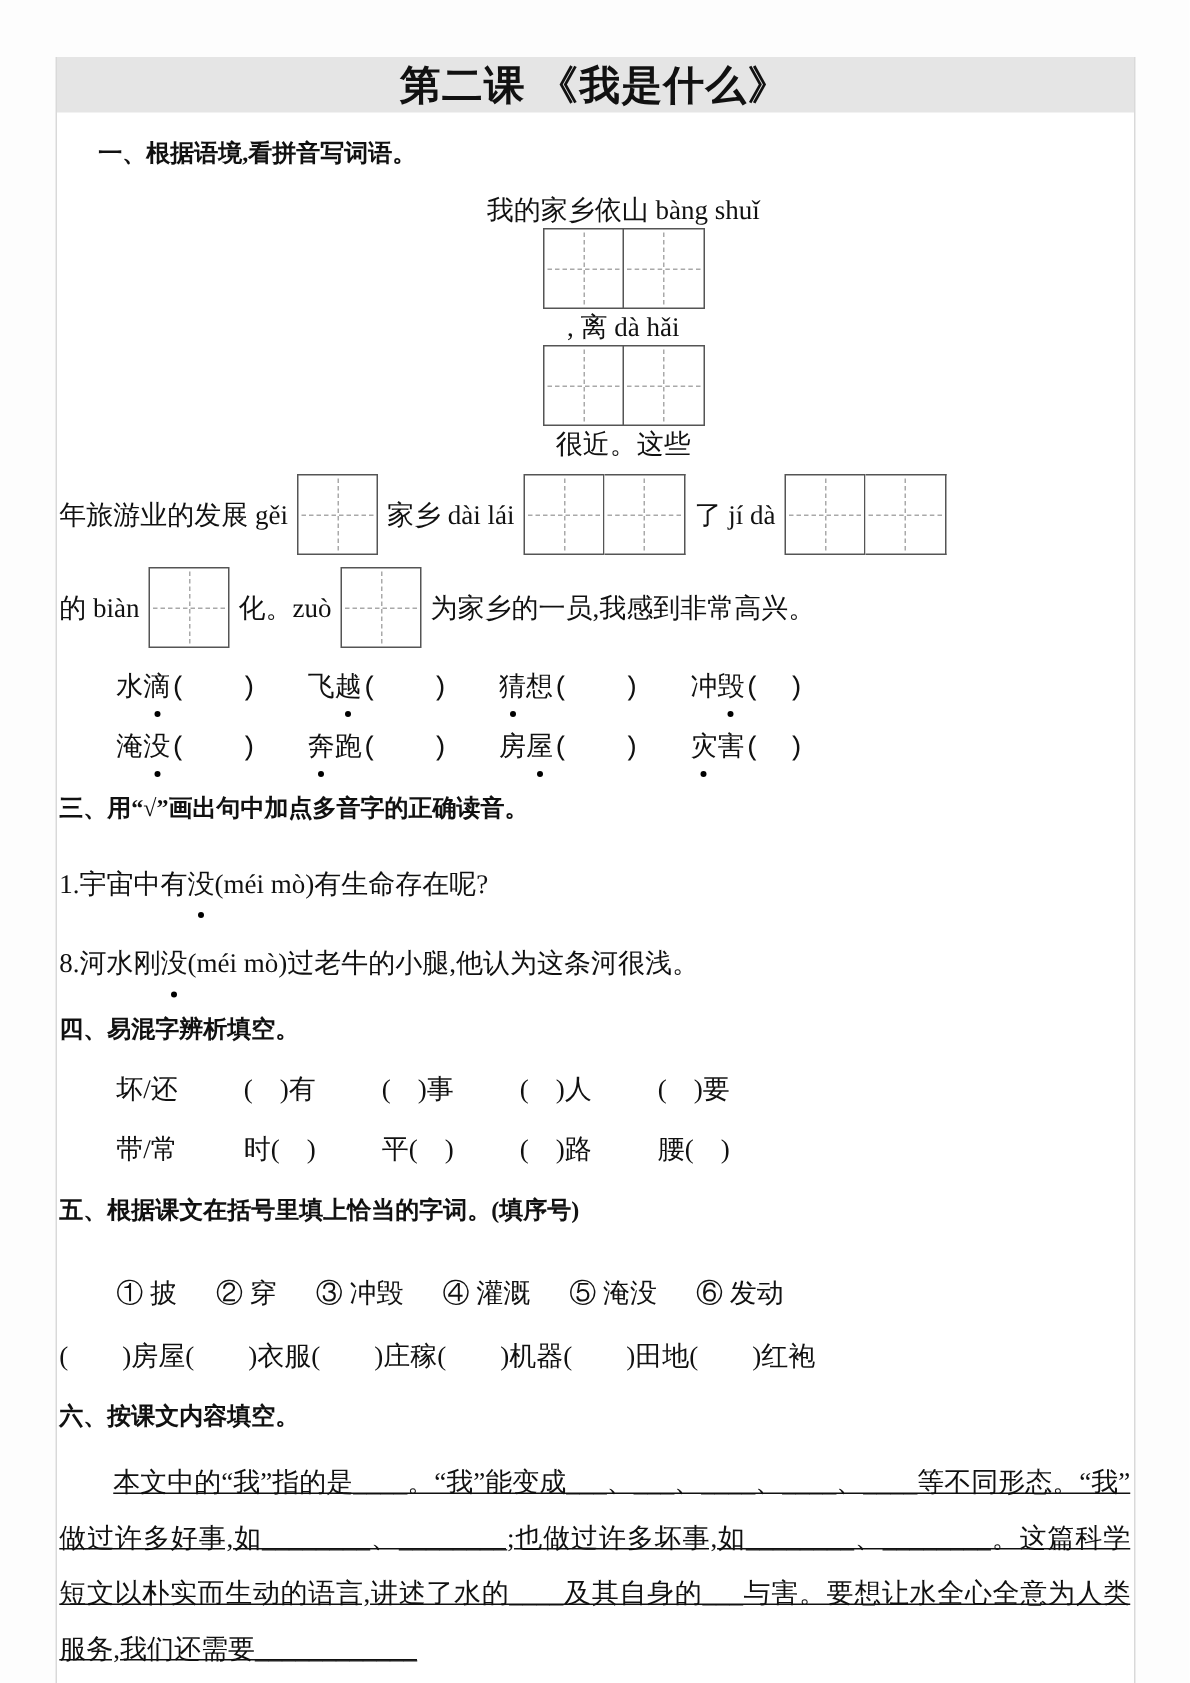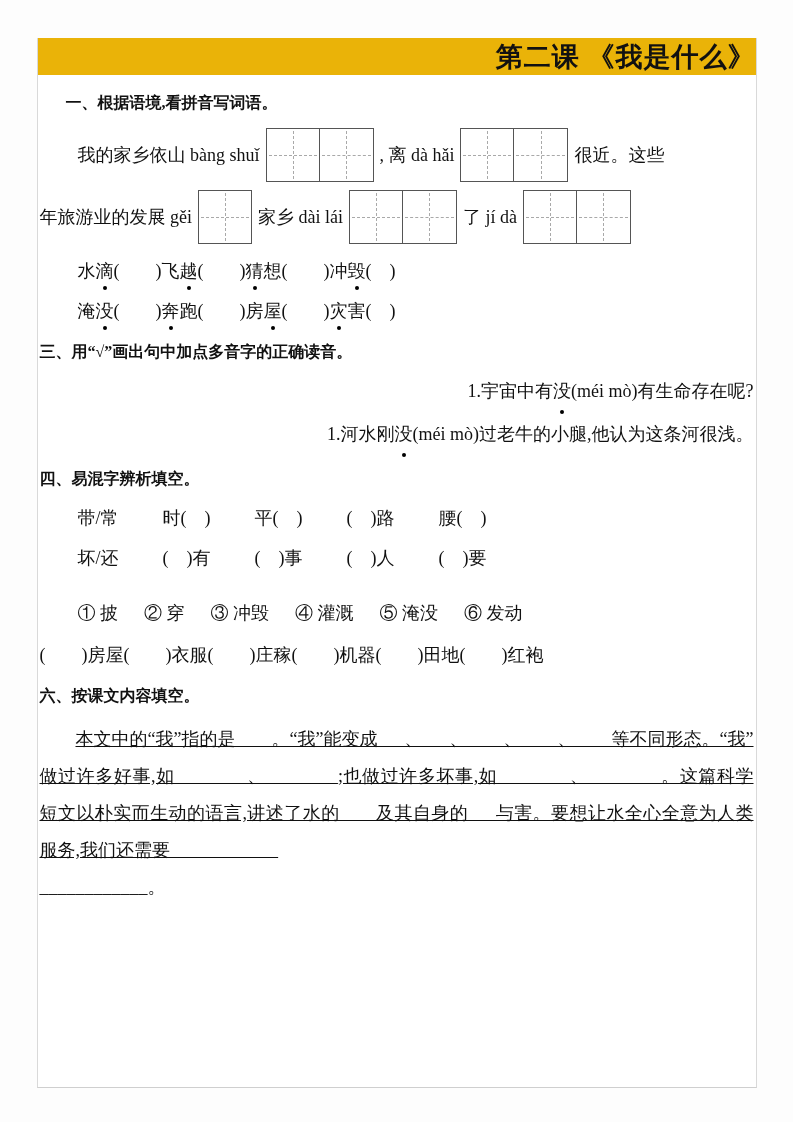--- a/index.html
+++ b/index.html
@@ -13,31 +13,31 @@
     width:720px;
     margin:38px auto 0;
     background:#fff;
     border-left:1px solid #d9d9d9;
     border-right:1px solid #d9d9d9;
     border-bottom:1px solid #cfcfcf;
     min-height:1050px;
   }
   .title-bar {
     height:37px;
-    background:#eab308;
-    display:flex; align-items:center; justify-content:flex-end;
+    background:#e5e5e5;
+    display:flex; align-items:center; justify-content:center;
   }
   .title-bar h1 { font-size:27px; font-weight:bold; letter-spacing:1px; }
   .content { padding:0 2px 10px 2px; font-size:18px; }
   .h { font-size:16px; font-weight:bold; margin-top:14px; line-height:27px; }
   .h.indent { padding-left:26px; }
 
   
   .pline { display:flex; align-items:center; margin-top:8px; }
-  .pline.first { padding-left:38px; margin-top:12px; }
+  .pline.first { padding-left:38px; margin-top:12px;flex-direction:column; }
   .pline .t { white-space:pre; }
   .boxgroup { display:inline-flex; margin:0 6px; }
   .tbox {
     width:54px; height:54px;
     border:1px solid #555;
     position:relative; background:#fff;
   }
   .tbox + .tbox { border-left:none; }
   .tbox::before {
     content:""; position:absolute; left:2px; right:2px; top:50%;
@@ -51,24 +51,24 @@
   
   .zdot { position:relative; display:inline-block; }
   .zdot::after {
     content:""; position:absolute; left:50%; bottom:-6px;
     width:4px; height:4px; margin-left:-2px; border-radius:50%;
     background:#000;
   }
   .zdot:empty::after { display:none; }
 
   
-  .wrow { display:flex; padding-left:38px; margin-top:14px; line-height:26px; }
-
-  
-  .sent { margin-top:10px; line-height:33px;text-align:right; }
+  .wrow { display:flex; gap:34px; padding-left:38px; margin-top:14px; line-height:26px;font-family:Liberation Mono, monospace; }
+
+  
+  .sent { margin-top:20px; line-height:33px; }
 
   
   .mixrow { display:flex; gap:44px; padding-left:38px; margin-top:12px; line-height:28px; }
 
   
   .opts { display:flex; gap:26px; padding-left:38px; margin-top:28px; line-height:26px; }
   .blanks { display:flex; justify-content:flex-start; margin-top:16px; line-height:26px; padding-right:4px; }
 
   
   .para { margin-top:12px; line-height:37px; text-align:justify; text-indent:2em;text-decoration:underline; }
@@ -111,62 +111,74 @@
             <span class="tbox"></span>
             <span class="tbox"></span>
           </span>
         <span class="t">了 jí dà</span>
         <span class="boxgroup">
             <span class="tbox"></span>
             <span class="tbox"></span>
           </span>
       </div>
 
+      <div class="pline">
+        <span class="t">的 biàn</span>
+        <span class="boxgroup">
+            <span class="tbox"></span>
+          </span>
+        <span class="t">化。zuò</span>
+        <span class="boxgroup">
+            <span class="tbox"></span>
+          </span>
+        <span class="t">为家乡的一员,我感到非常高兴。</span>
+      </div>
     </section>
 
     <section>
       <div class="wrow">
         <span class="witem"><span>水</span><span class="zdot">滴</span><span></span><span>(　　)</span></span>
         <span class="witem"><span>飞</span><span class="zdot">越</span><span></span><span>(　　)</span></span>
         <span class="witem"><span></span><span class="zdot">猜</span><span>想</span><span>(　　)</span></span>
         <span class="witem"><span>冲</span><span class="zdot">毁</span><span></span><span>(　)</span></span>
       </div>
       <div class="wrow">
         <span class="witem"><span>淹</span><span class="zdot">没</span><span></span><span>(　　)</span></span>
         <span class="witem"><span></span><span class="zdot">奔</span><span>跑</span><span>(　　)</span></span>
         <span class="witem"><span>房</span><span class="zdot">屋</span><span></span><span>(　　)</span></span>
         <span class="witem"><span></span><span class="zdot">灾</span><span>害</span><span>(　)</span></span>
       </div>
     </section>
 
     <section>
       <h2 class="h">三、用“√”画出句中加点多音字的正确读音。</h2>
       <p class="sent"><span>1.宇宙中有</span><span class="zdot">没</span><span>(méi mò)有生命存在呢?</span><span class="zdot"></span><span></span></p>
-      <p class="sent"><span>1.河水刚</span><span class="zdot">没</span><span>(méi mò)过老牛的小腿,他认为这条河很浅。</span><span class="zdot"></span><span></span></p>
+      <p class="sent"><span>8.河水刚</span><span class="zdot">没</span><span>(méi mò)过老牛的小腿,他认为这条河很浅。</span><span class="zdot"></span><span></span></p>
     </section>
 
     <section>
       <h2 class="h">四、易混字辨析填空。</h2>
+      <div class="mixrow">
+        <span>坏/还</span>
+        <span>(　)有</span>
+        <span>(　)事</span>
+        <span>(　)人</span>
+        <span>(　)要</span>
+      </div>
       <div class="mixrow">
         <span>带/常</span>
         <span>时(　)</span>
         <span>平(　)</span>
         <span>(　)路</span>
         <span>腰(　)</span>
       </div>
-      <div class="mixrow">
-        <span>坏/还</span>
-        <span>(　)有</span>
-        <span>(　)事</span>
-        <span>(　)人</span>
-        <span>(　)要</span>
-      </div>
-    </section>
-
-    <section>
+    </section>
+
+    <section>
+      <h2 class="h">五、根据课文在括号里填上恰当的字词。(填序号)</h2>
       <div class="opts">
         <span>① 披</span>
         <span>② 穿</span>
         <span>③ 冲毁</span>
         <span>④ 灌溉</span>
         <span>⑤ 淹没</span>
         <span>⑥ 发动</span>
       </div>
       <div class="blanks">
         <span>(　　)房屋</span>

